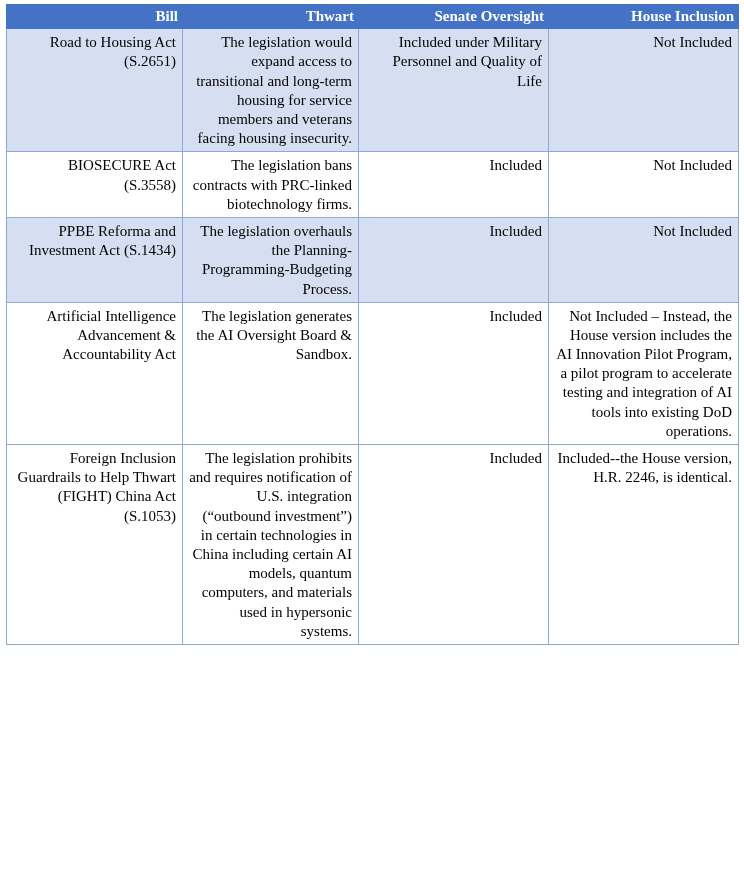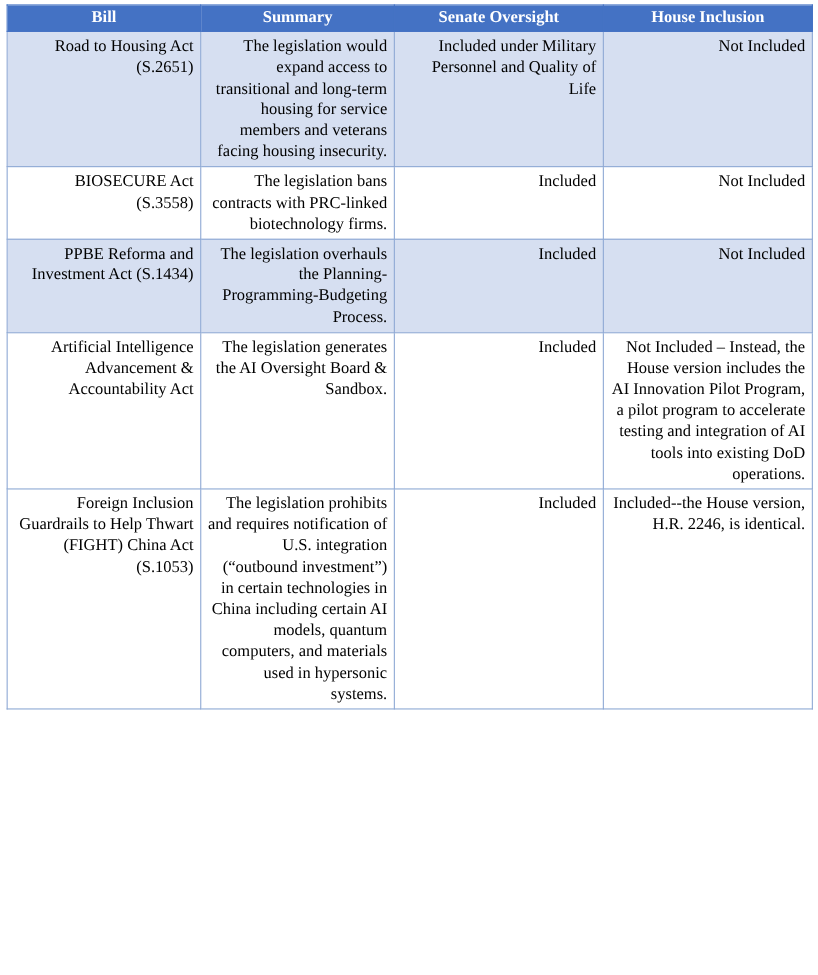--- a/index.html
+++ b/index.html
@@ -27,21 +27,21 @@
   table.bill-table col.c-bill { width: 176px; }
   table.bill-table col.c-summary { width: 176px; }
   table.bill-table col.c-senate { width: 190px; }
   table.bill-table col.c-house { width: 190px; }
 
   thead th {
     background: #4472c4;
     color: #ffffff;
     font-weight: bold;
     font-size: 15px;
-    text-align: center;
+    text-align: right;
     padding: 3px 4px;
     border: 1px solid #4472c4;
     line-height: 1.15;
   }
   tbody td {
     border: 1px solid #8ea9d4;
     font-size: 15px;
     text-align: right;
     vertical-align: top;
     padding: 4px 6px 3px 6px;
@@ -63,21 +63,21 @@
   <table class="bill-table">
     <colgroup>
       <col class="c-bill">
       <col class="c-summary">
       <col class="c-senate">
       <col class="c-house">
     </colgroup>
     <thead>
       <tr>
         <th>Bill</th>
-        <th>Summary</th>
+        <th>Thwart</th>
         <th>Senate Oversight</th>
         <th>House Inclusion</th>
       </tr>
     </thead>
     <tbody>
       <tr class="band-shaded">
         <td>Road to Housing Act (S.2651)</td>
         <td>The legislation would expand access to transitional and long-term housing for service members and veterans facing housing insecurity.</td>
         <td>Included under Military Personnel and Quality of Life</td>
         <td>Not Included</td>

